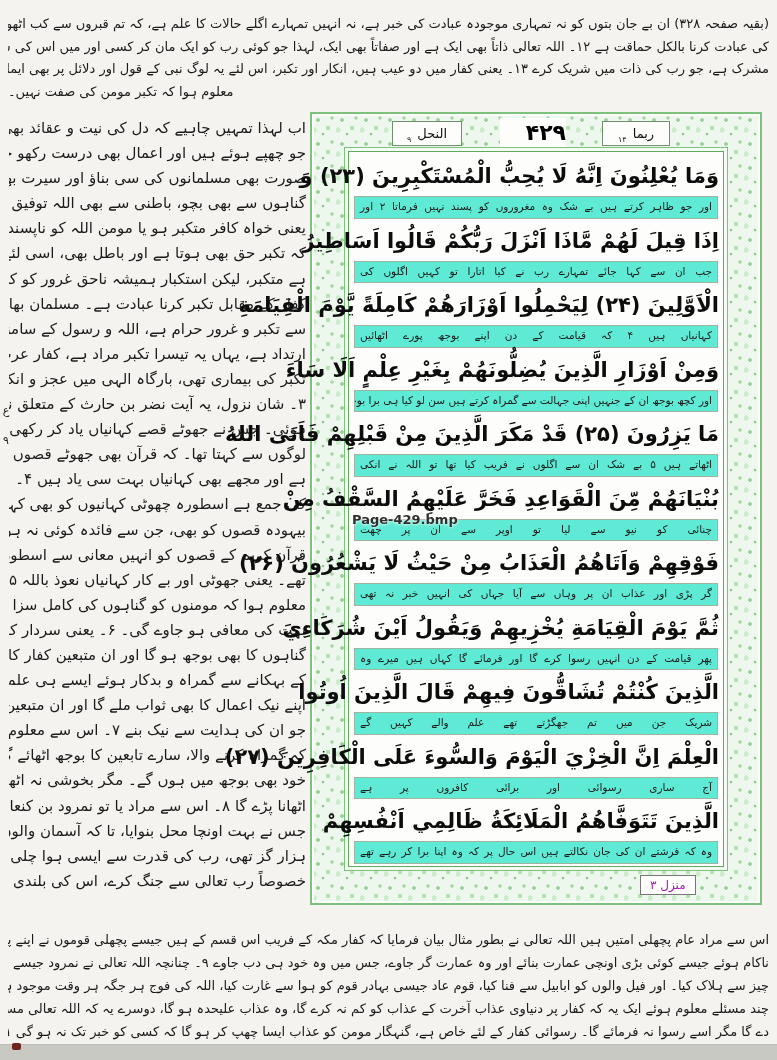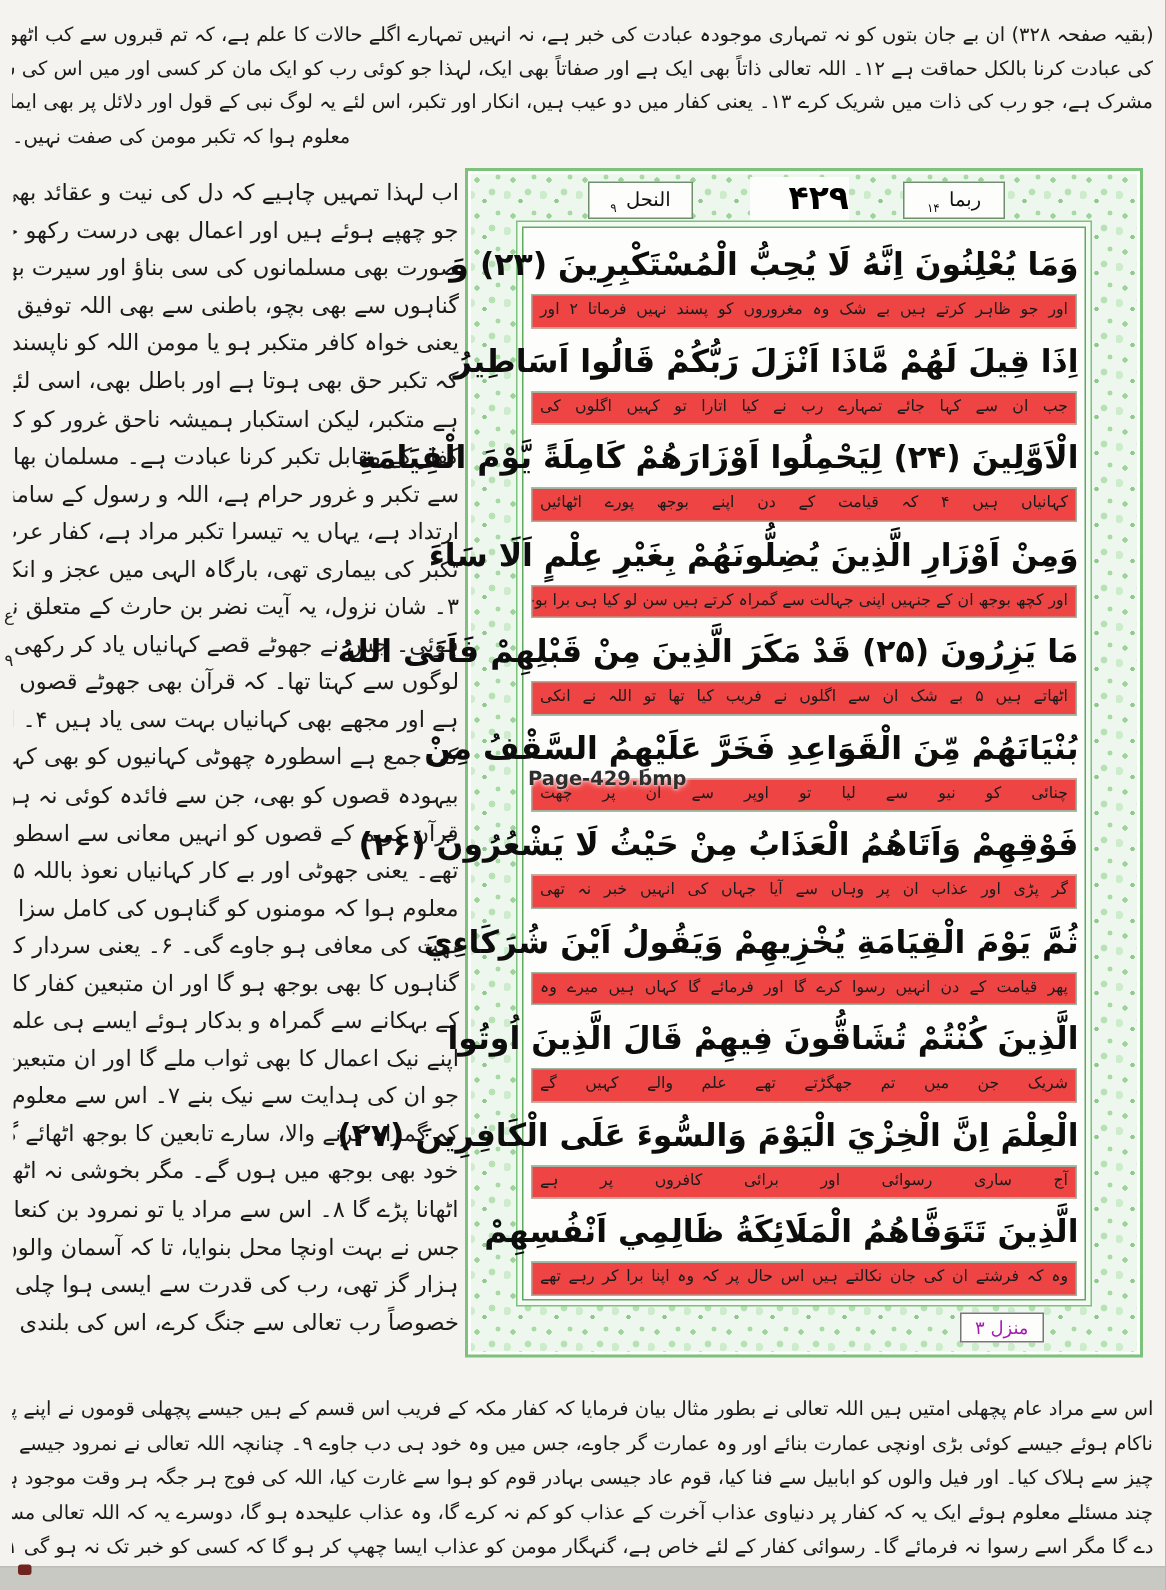--- a/index.html
+++ b/index.html
@@ -48,21 +48,21 @@
     padding:2px 4px;
   }
   .ar{
     direction:rtl;text-align:justify;text-align-last:justify;
     font-size:21px;font-weight:bold;height:42px;line-height:44px;
     white-space:nowrap;color:#0d0d0d;
   }
   .tr{
     direction:rtl;text-align:justify;text-align-last:justify;
     font-size:10.5px;height:24px;line-height:18px;white-space:nowrap;
-    border:1px solid #9fb49f;background:#ef4444;box-sizing:border-box;
+    border:1px solid #9fb49f;background:#5eead4;box-sizing:border-box;
     padding:0 5px;margin:0 1px;overflow:hidden;
   }
   
   .hdr-box{
     position:absolute;top:7px;height:25px;line-height:23px;
     background:#fdfdfb;border:1px solid #6f8f6f;box-sizing:border-box;
     direction:rtl;text-align:center;font-size:13px;color:#111;
   }
   .surah-box{left:80px;width:70px;}
   .juz-box{left:290px;width:68px;}

